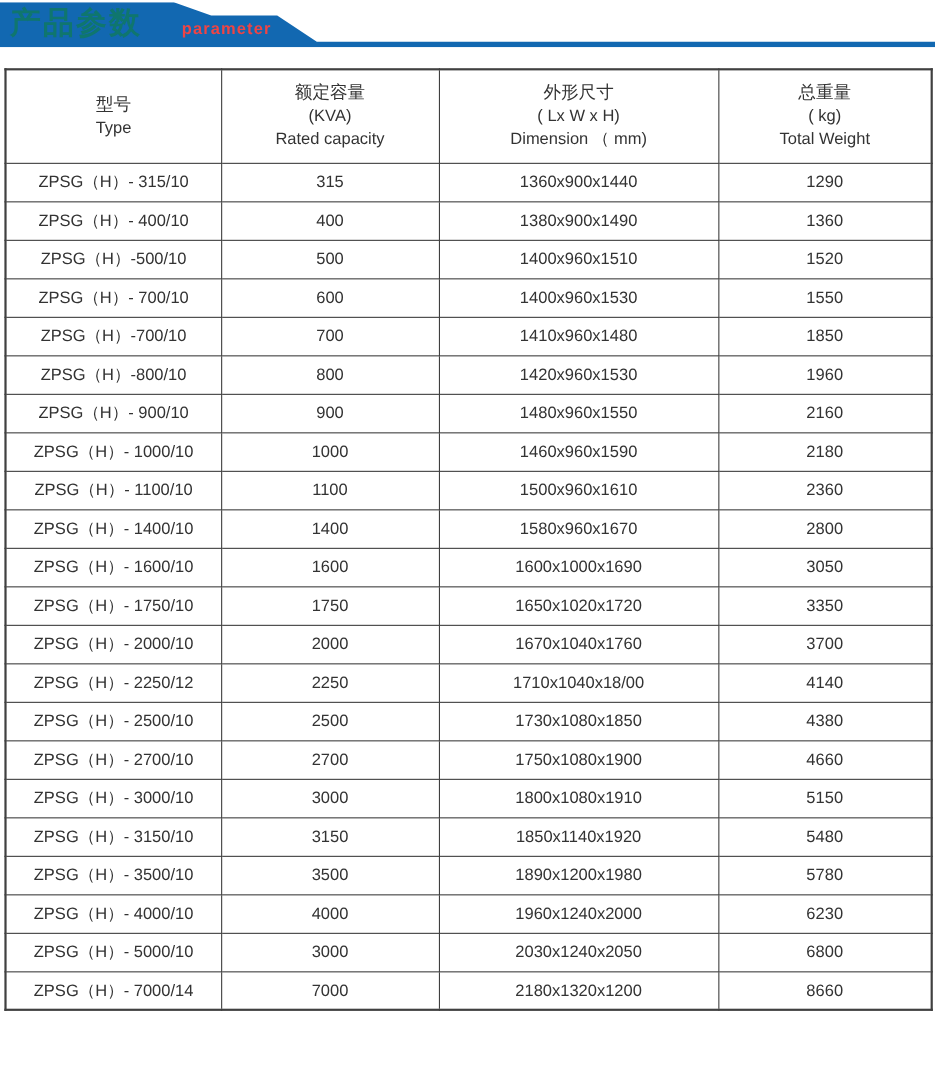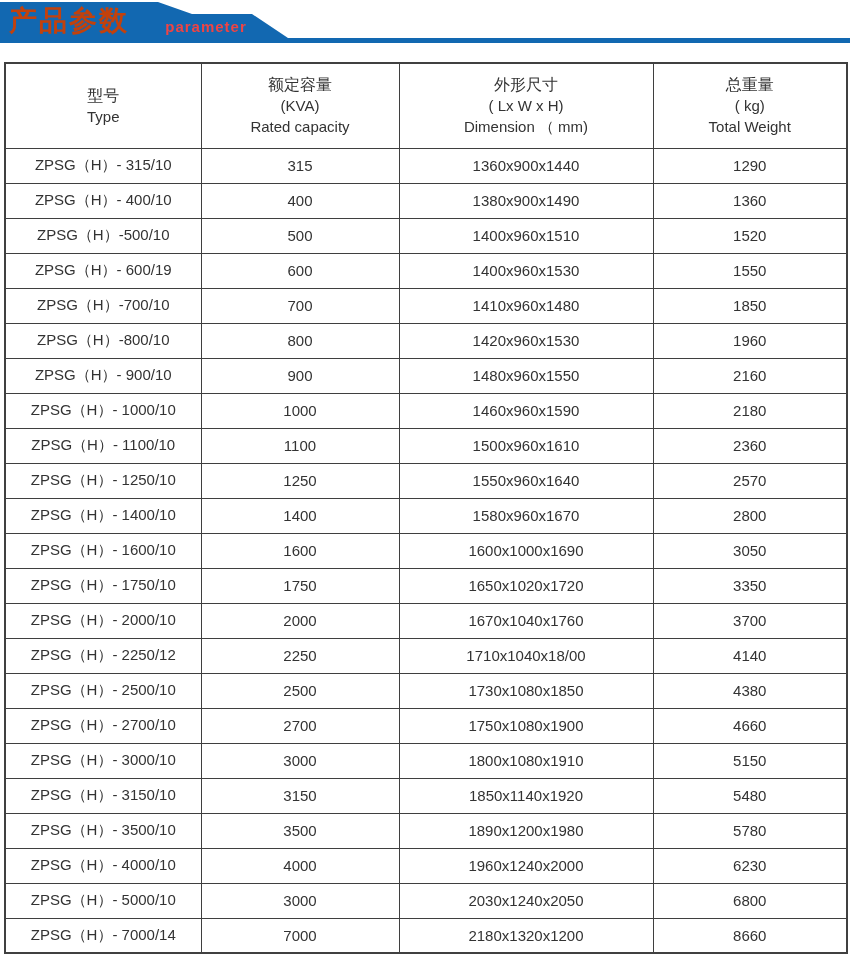--- a/index.html
+++ b/index.html
@@ -15,21 +15,21 @@
   
   .banner { position:relative; width:850px; height:44px; }
   .banner-shape {
     position:absolute; left:0; top:0; width:850px; height:44px;
     background:#1268b1;
     clip-path: polygon(0 2px, 158px 2px, 192px 14px, 252px 14px, 288px 38px,
                        850px 38px, 850px 43px, 0 43px);
   }
   .banner-title {
     position:absolute; left:9px; top:3px;
-    font-size:28px; font-weight:bold; color:#c2410c;
+    font-size:28px; font-weight:bold; color:#0f766e;
     letter-spacing:2px; line-height:36px;
   }
   .banner-subtitle {
     position:absolute; left:162px; top:17px; width:88px;
     text-align:center;
     font-size:15px; font-weight:bold; color:#ef4444;
     letter-spacing:1px; line-height:20px;
   }
 
   
@@ -102,21 +102,21 @@
           <td>1380x900x1490</td>
           <td>1360</td>
         </tr>
         <tr>
           <td>ZPSG（H）-500/10</td>
           <td>500</td>
           <td>1400x960x1510</td>
           <td>1520</td>
         </tr>
         <tr>
-          <td>ZPSG（H）- 600/19</td>
+          <td>ZPSG（H）- 700/10</td>
           <td>600</td>
           <td>1400x960x1530</td>
           <td>1550</td>
         </tr>
         <tr>
           <td>ZPSG（H）-700/10</td>
           <td>700</td>
           <td>1410x960x1480</td>
           <td>1850</td>
         </tr>
@@ -138,26 +138,20 @@
           <td>1460x960x1590</td>
           <td>2180</td>
         </tr>
         <tr>
           <td>ZPSG（H）- 1100/10</td>
           <td>1100</td>
           <td>1500x960x1610</td>
           <td>2360</td>
         </tr>
         <tr>
-          <td>ZPSG（H）- 1250/10</td>
-          <td>1250</td>
-          <td>1550x960x1640</td>
-          <td>2570</td>
-        </tr>
-        <tr>
           <td>ZPSG（H）- 1400/10</td>
           <td>1400</td>
           <td>1580x960x1670</td>
           <td>2800</td>
         </tr>
         <tr>
           <td>ZPSG（H）- 1600/10</td>
           <td>1600</td>
           <td>1600x1000x1690</td>
           <td>3050</td>

